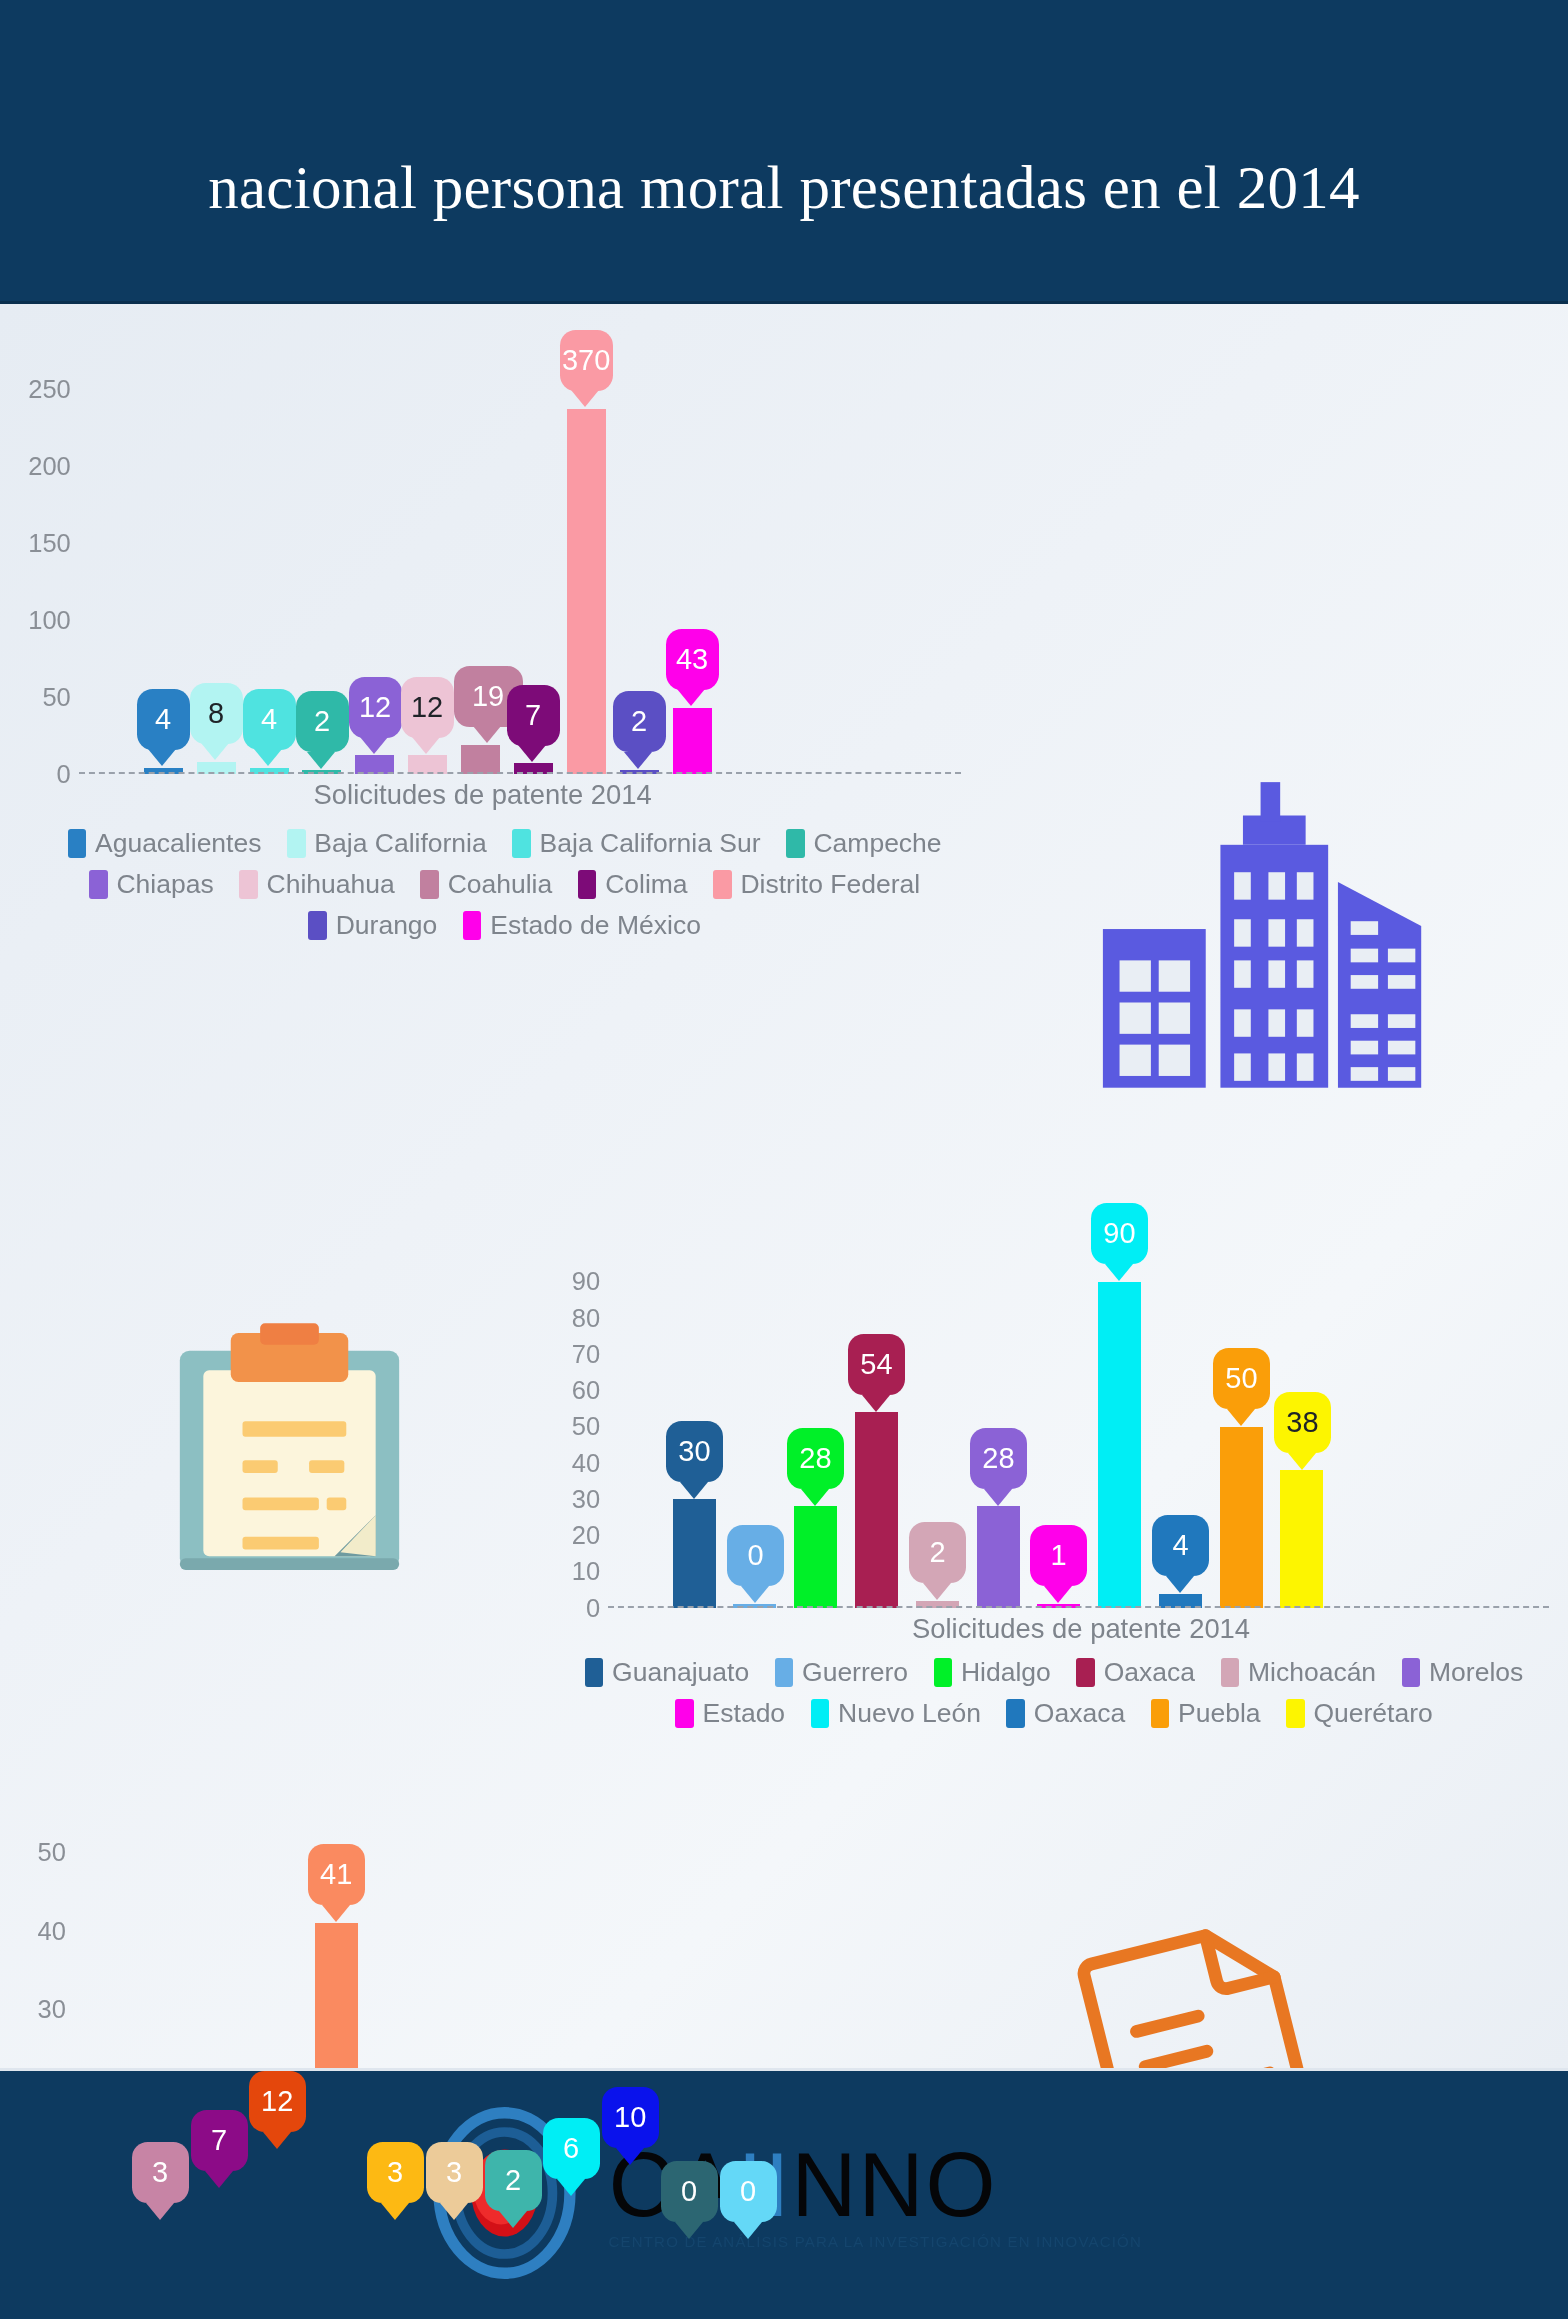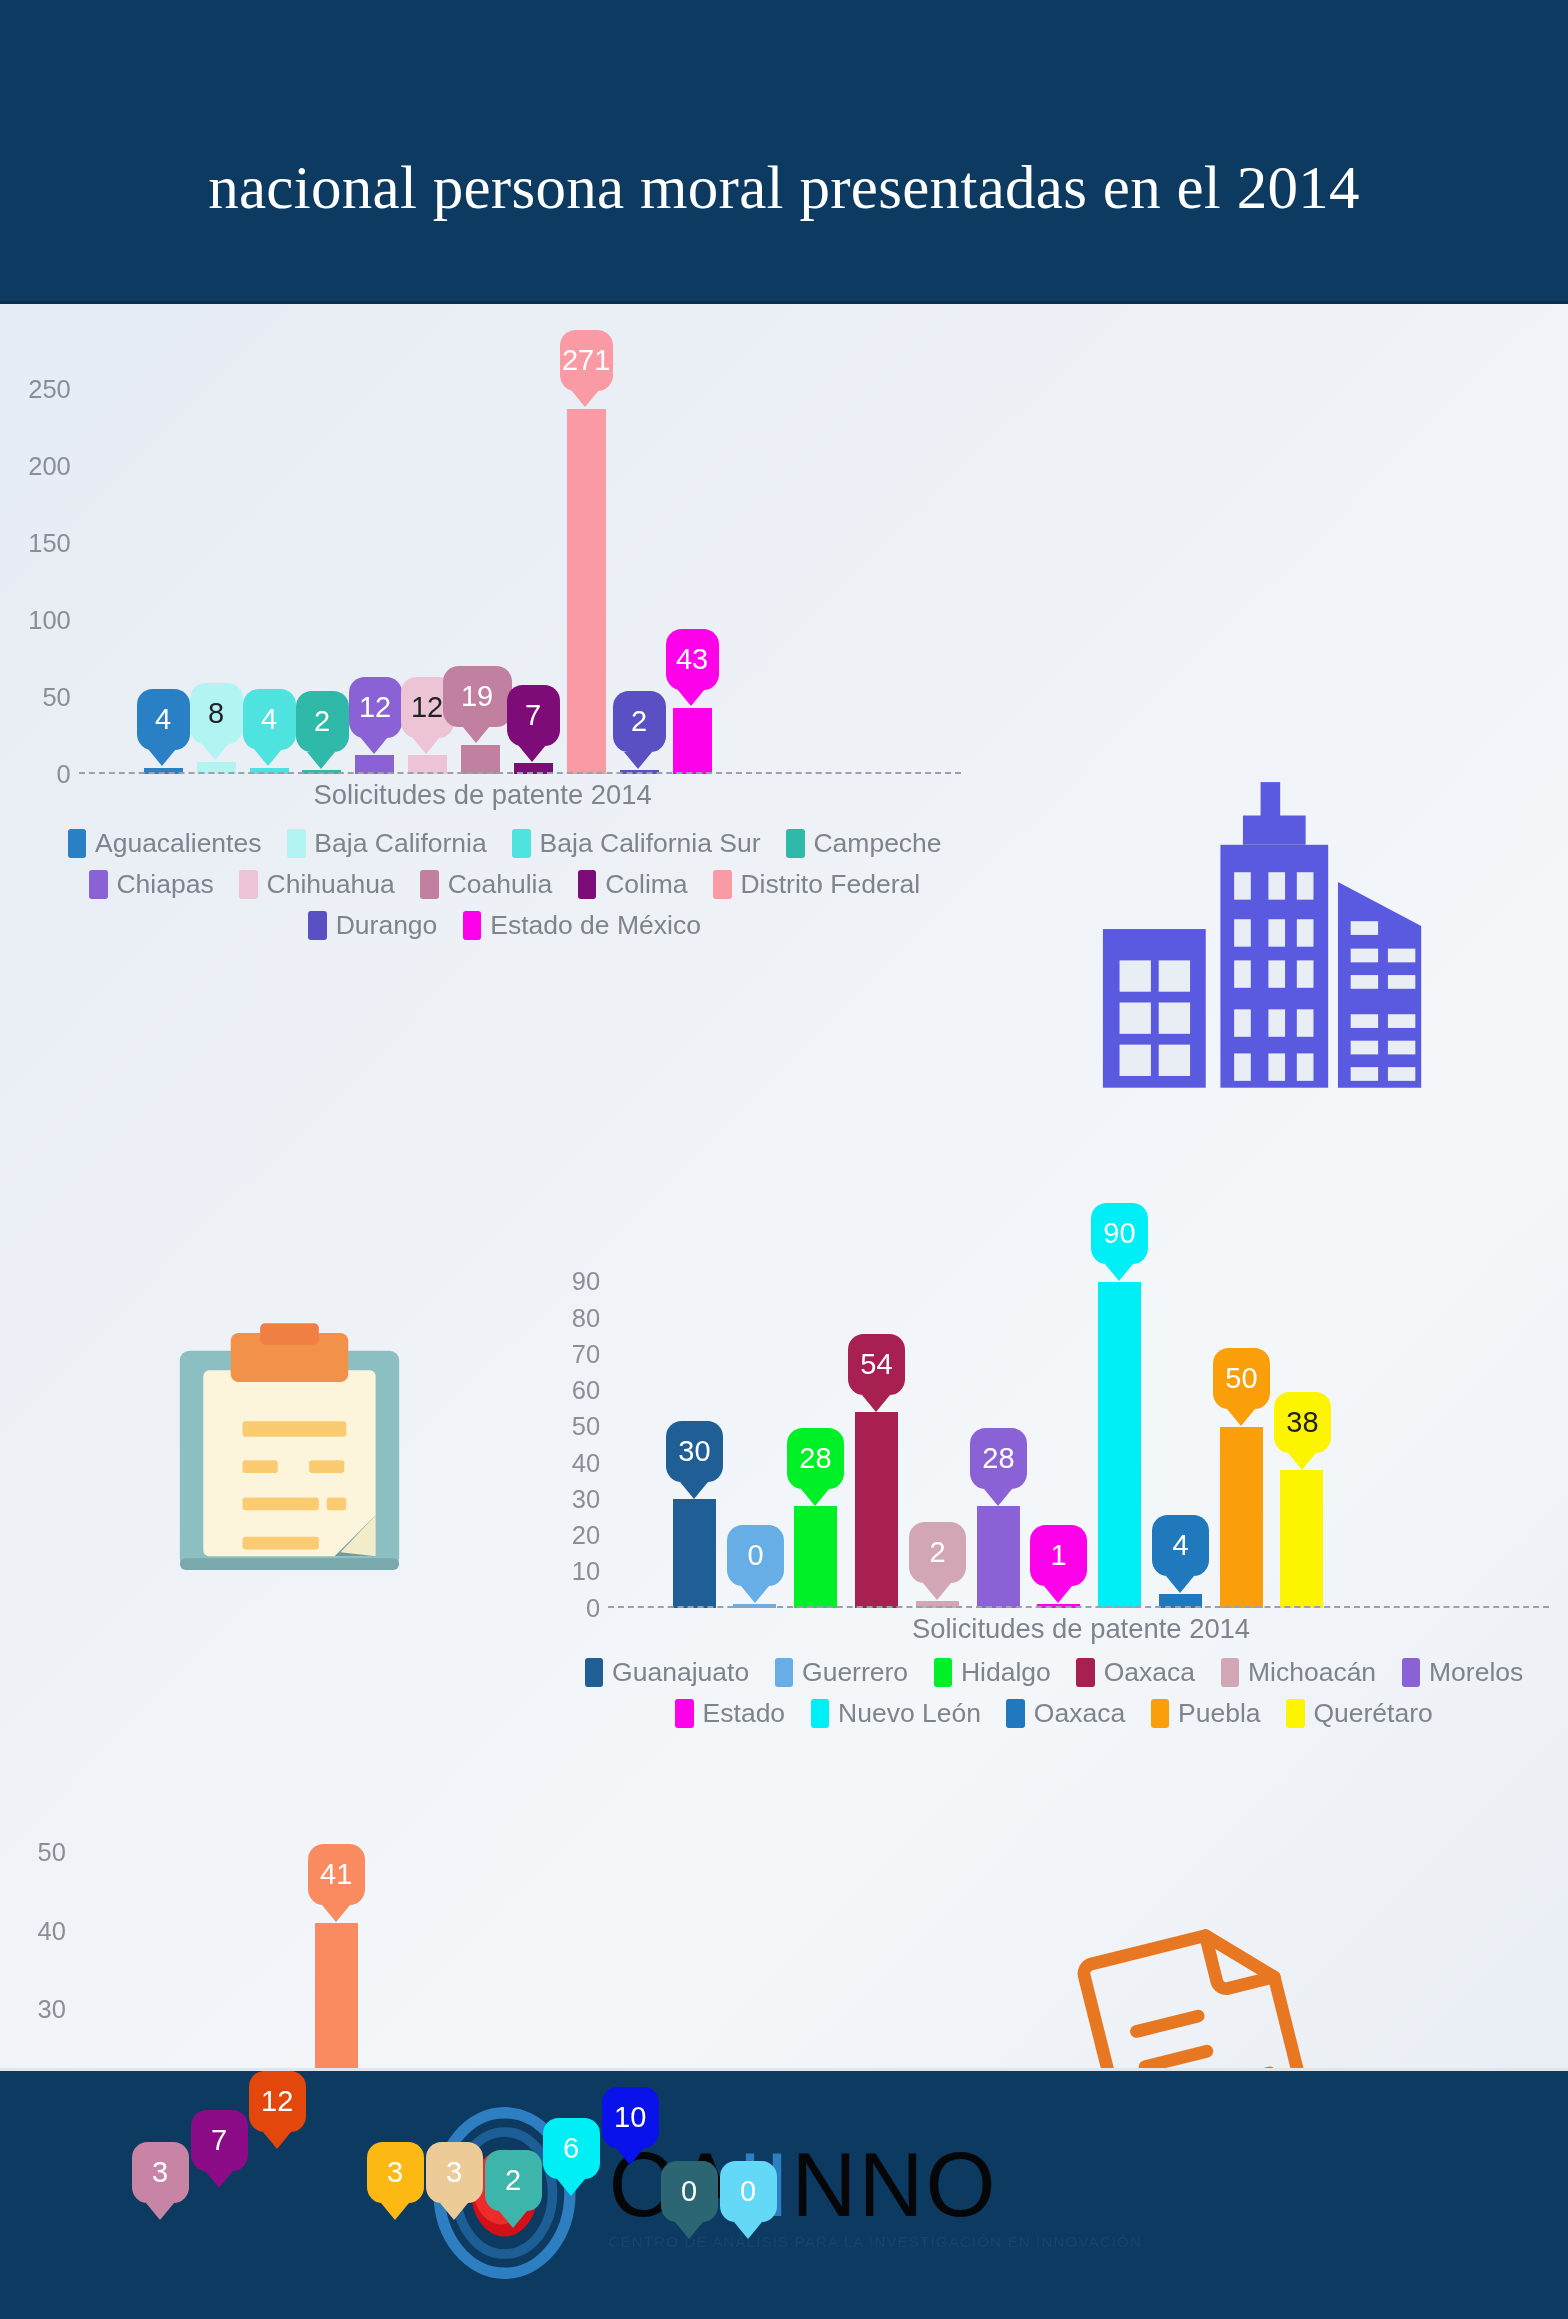--- a/index.html
+++ b/index.html
@@ -200,34 +200,34 @@
           </div>
           <div class="barwrap" style="left: 329px; width: 39px; height: 18.5px;">
             <div class="bar" style="background: rgb(237, 196, 213); height: 100%;"></div>
           </div>
           <div class="pin" style="width: 53px; height: 61px; left: 322px; bottom: 36px; background: rgb(237, 196, 213); color: rgb(237, 196, 213);">
             <span style="color: rgb(31, 35, 40);">12</span>
           </div>
           <div class="barwrap" style="left: 382px; width: 39px; height: 29px;">
             <div class="bar" style="background: rgb(193, 128, 159); height: 100%;"></div>
           </div>
-          <div class="pin" style="width: 69px; height: 61px; left: 364px; bottom: 47px; background: rgb(193, 128, 159); color: rgb(193, 128, 159);">
+          <div class="pin" style="width: 69px; height: 61px; left: 375px; bottom: 47px; background: rgb(193, 128, 159); color: rgb(193, 128, 159);">
             <span style="color: rgb(255, 255, 255);">19</span>
           </div>
           <div class="barwrap" style="left: 435px; width: 39px; height: 10.8px;">
             <div class="bar" style="background: rgb(125, 11, 120); height: 100%;"></div>
           </div>
           <div class="pin" style="width: 53px; height: 61px; left: 428px; bottom: 28px; background: rgb(125, 11, 120); color: rgb(125, 11, 120);">
             <span style="color: rgb(255, 255, 255);">7</span>
           </div>
           <div class="barwrap" style="left: 488px; width: 39px; height: 365px;">
             <div class="bar" style="background: rgb(250, 154, 164); height: 100%;"></div>
           </div>
           <div class="pin" style="width: 53px; height: 61px; left: 481px; bottom: 383px; background: rgb(250, 154, 164); color: rgb(250, 154, 164);">
-            <span style="color: rgb(255, 255, 255);">271</span>
+            <span style="color: rgb(255, 255, 255);">370</span>
           </div>
           <div class="barwrap" style="left: 541px; width: 39px; height: 3.9px;">
             <div class="bar" style="background: rgb(91, 79, 196); height: 100%;"></div>
           </div>
           <div class="pin" style="width: 53px; height: 61px; left: 534px; bottom: 21.6px; background: rgb(91, 79, 196); color: rgb(91, 79, 196);">
             <span style="color: rgb(255, 255, 255);">2</span>
           </div>
           <div class="barwrap" style="left: 594px; width: 39px; height: 66px;">
             <div class="bar" style="background: rgb(255, 0, 234); height: 100%;"></div>
           </div>

